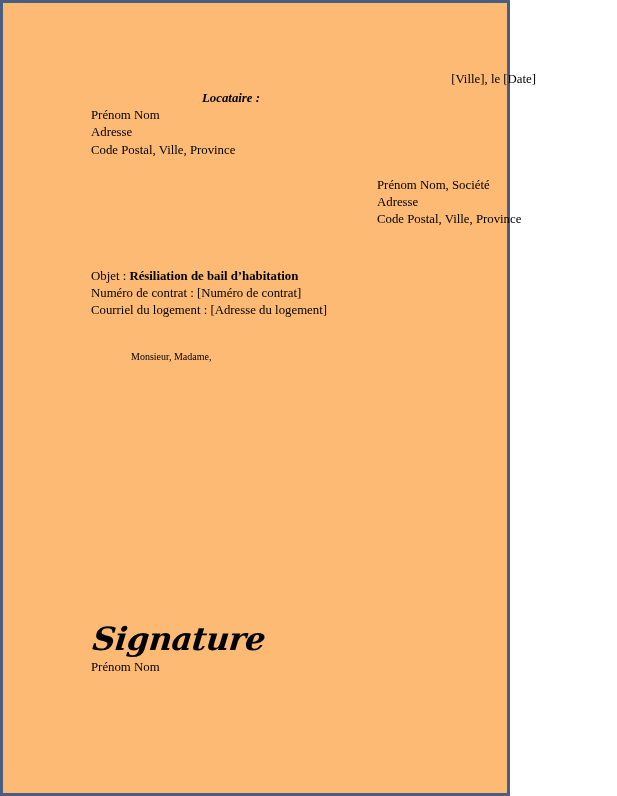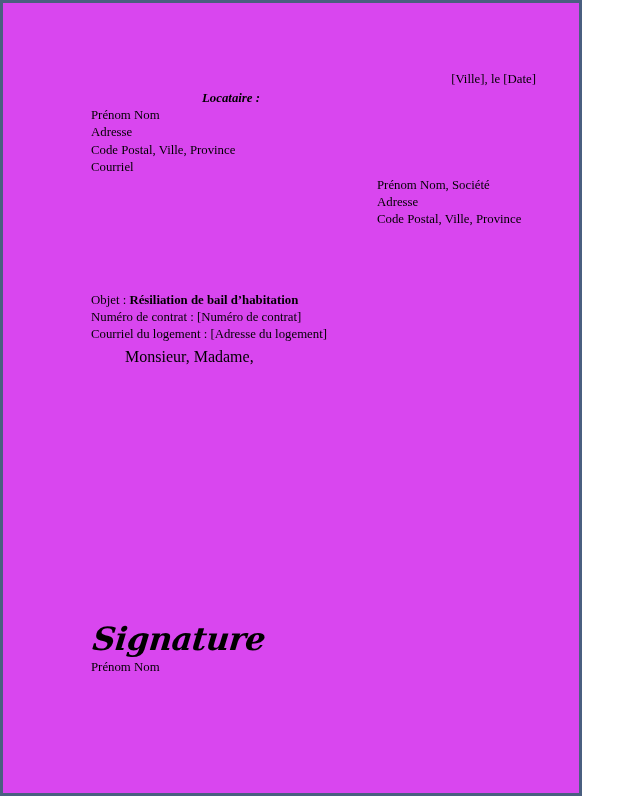--- a/index.html
+++ b/index.html
@@ -11,23 +11,23 @@
     width: 617px;
     height: 796px;
     overflow: hidden;
     font-family: "Liberation Serif", "DejaVu Serif", serif;
     color: #000000;
   }
 
   .page {
     position: relative;
     box-sizing: border-box;
-    width: 582px;
+    width: 510px;
     height: 796px;
-    background: #d946ef;
+    background: #fdba74;
     border: 3px solid #4a5f80;
   }
 
   .sheet {
     position: absolute;
     left: 0;
     top: 0;
     right: 0;
     bottom: 0;
     padding: 0;
@@ -76,36 +76,35 @@
   }
 
   
   .subject-block {
     position: absolute;
     left: 88px;
     top: 265px;
     width: 445px;
     font-size: 12.8px;
     line-height: 17.2px;
-    margin-top: 24px;
   }
   .subject-row {
     white-space: nowrap;
   }
   .subject-value-strong {
     font-weight: bold;
   }
 
   
   .body-block {
     position: absolute;
-    left: 88px;
+    left: 94px;
     top: 345px;
     width: 445px;
-    font-size: 16px;
+    font-size: 10px;
     line-height: 17.2px;
   }
   .salutation {
     text-indent: 34px;
     margin: 0 0 17px 0;
   }
   .body-par {
     margin: 0 0 17px 0;
     text-align: justify;
     text-indent: 34px;
@@ -145,21 +144,20 @@
 <div class="page">
   <div class="sheet">
 
     <div class="date-line">[Ville], le [Date]</div>
 
     <div class="tenant-block">
       <div class="party-heading">Locataire :</div>
       <div class="party-line">Prénom Nom</div>
       <div class="party-line">Adresse</div>
       <div class="party-line">Code Postal, Ville, Province</div>
-      <div class="party-line">Courriel</div>
     </div>
 
     <div class="landlord-block">
       <div class="party-line">Prénom Nom, Société</div>
       <div class="party-line">Adresse</div>
       <div class="party-line">Code Postal, Ville, Province</div>
     </div>
 
     <div class="subject-block">
       <div class="subject-row">

